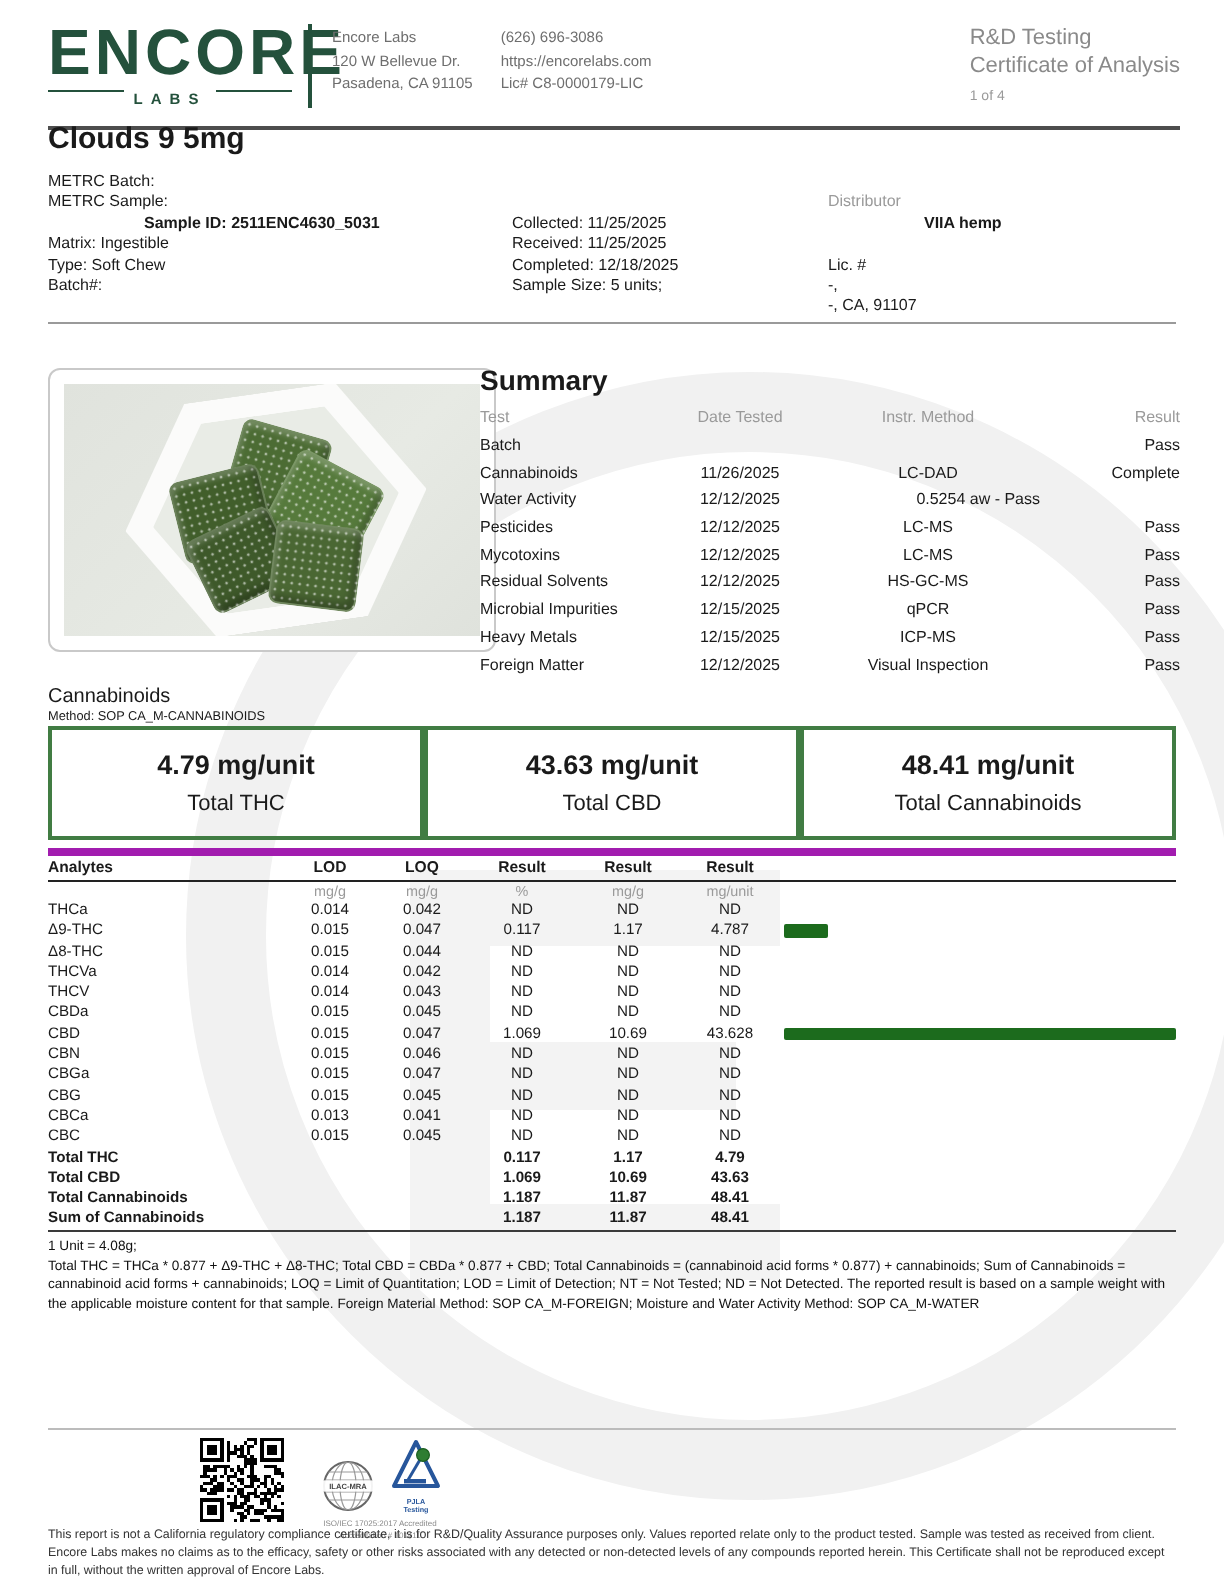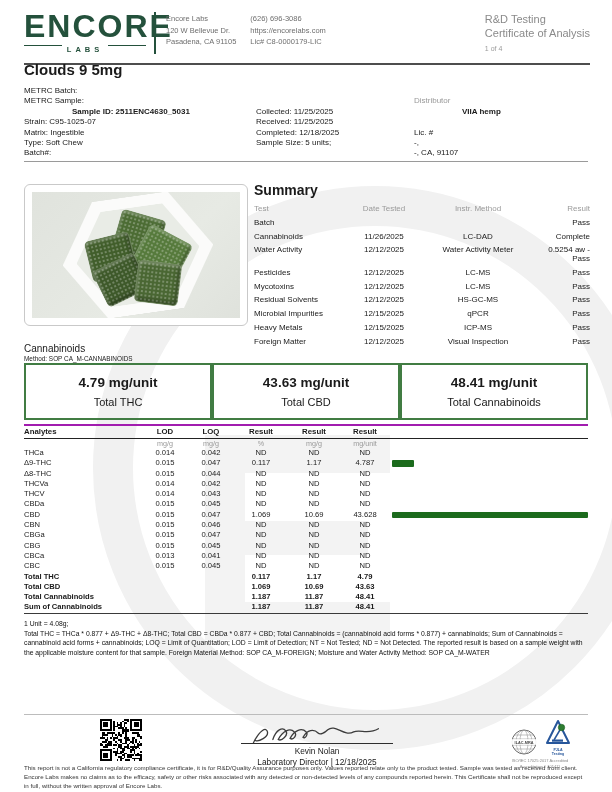--- a/index.html
+++ b/index.html
@@ -43,38 +43,38 @@
   .gummy{position:absolute;border-radius:5px;border:1px solid rgba(255,255,255,.22);
     background-image:radial-gradient(rgba(255,255,255,.55) .5px,transparent .9px);background-size:4px 4px;
     box-shadow:inset -2px -3px 4px rgba(0,0,0,.28), inset 1px 2px 3px rgba(255,255,255,.25);}
   .g1{left:84px;top:22px;width:46px;height:42px;background-color:#4c6c34;transform:rotate(16deg);}
   .g2{left:56px;top:44px;width:46px;height:42px;background-color:#415e2b;transform:rotate(-14deg);}
   .g3{left:106px;top:40px;width:48px;height:44px;background-color:#567a3c;transform:rotate(28deg);}
   .g4{left:66px;top:68px;width:46px;height:40px;background-color:#3e592a;transform:rotate(-26deg);}
   .g5{left:104px;top:70px;width:44px;height:42px;background-color:#4a6733;transform:rotate(7deg);}
 
   
-  .summary{position:absolute;top:182px;left:254px;right:22px;z-index:1;}
+  .summary{position:absolute;top:182px;left:240px;right:22px;z-index:1;}
   .summary h2{font-size:14px;font-weight:bold;margin-bottom:4px;}
   .sum-row{display:grid;grid-template-columns:92px 76px 112px 1fr;font-size:8px;padding:2.35px 0;}
   .sum-row .c-date,.sum-row .c-method{text-align:center;}
   .sum-row .c-result{text-align:right;}
   .sum-head{color:#9a9a9a;}
 
   
   .cann-head{position:absolute;top:343px;left:24px;z-index:1;}
   .cann-head .sec-title{font-size:10px;}
   .cann-head .sec-method{font-size:6.4px;margin-top:1px;}
   .high-boxes{position:absolute;top:363px;left:24px;right:24px;display:flex;gap:0;z-index:1;}
   .hbox{flex:1;height:57px;border:2px solid var(--accent-green);background:transparent;display:flex;flex-direction:column;align-items:center;justify-content:center;gap:6px;}
   .hbox .hval{font-size:13.5px;font-weight:bold;}
   .hbox .hlab{font-size:11px;}
 
   
-  .atable{position:absolute;top:424px;left:24px;right:24px;border-top:2px solid #a21caf;border-bottom:1.5px solid #3a3a3a;z-index:1;}
+  .atable{position:absolute;top:424px;left:24px;right:24px;border-top:4px solid #a21caf;border-bottom:1.5px solid #3a3a3a;z-index:1;}
   .arow{display:grid;grid-template-columns:118px 46px 46px 54px 52px 50px 1fr;align-items:center;}
   .arow > div{font-size:7.6px;line-height:10.3px;height:10.3px;}
   .arow .num{text-align:center;}
   .ahead{border-bottom:1px solid #222;}
   .ahead > div{font-weight:bold;font-size:7.8px;line-height:11.5px;height:11.5px;}
   .aunits > div{color:#9a9a9a;font-size:7.2px;line-height:9.5px;height:9.5px;}
   .atotal > div{font-weight:bold;}
   .bar-cell{position:relative;padding-left:2px;}
   .bar{height:6.5px;background:var(--bar-green);border-radius:1px;margin-top:1.8px;}
 
@@ -138,21 +138,20 @@
     </div>
   </div>
 
   <div class="product-title">Clouds 9 5mg</div>
 
   <div class="sample-grid">
     <div class="sample-col">
       <div class="line">METRC Batch:</div>
       <div class="line">METRC Sample:</div>
       <div class="line bold">Sample ID: 2511ENC4630_5031</div>
-      <div class="line">Strain: C95-1025-07</div>
       <div class="line">Matrix: Ingestible</div>
       <div class="line">Type: Soft Chew</div>
       <div class="line">Batch#:</div>
     </div>
     <div class="sample-col">
       <div class="line"></div>
       <div class="line"></div>
       <div class="line">Collected: 11/25/2025</div>
       <div class="line">Received: 11/25/2025</div>
       <div class="line">Completed: 12/18/2025</div>
@@ -200,21 +199,20 @@
       </div>
     <div class="sum-row">
         <div class="c-test">Cannabinoids</div>
         <div class="c-date">11/26/2025</div>
         <div class="c-method">LC-DAD</div>
         <div class="c-result">Complete</div>
       </div>
     <div class="sum-row">
         <div class="c-test">Water Activity</div>
         <div class="c-date">12/12/2025</div>
-        <div class="c-method">Water Activity Meter</div>
         <div class="c-result">0.5254 aw - Pass</div>
       </div>
     <div class="sum-row">
         <div class="c-test">Pesticides</div>
         <div class="c-date">12/12/2025</div>
         <div class="c-method">LC-MS</div>
         <div class="c-result">Pass</div>
       </div>
     <div class="sum-row">
         <div class="c-test">Mycotoxins</div>
@@ -667,28 +665,20 @@
             <rect x="2" y="2" width="3" height="3"></rect>
           <rect x="18" y="0" width="7" height="7"></rect>
             <rect x="19" y="1" width="5" height="5" fill="#fff"></rect>
             <rect x="20" y="2" width="3" height="3"></rect>
           <rect x="0" y="18" width="7" height="7"></rect>
             <rect x="1" y="19" width="5" height="5" fill="#fff"></rect>
             <rect x="2" y="20" width="3" height="3"></rect>
         </g>
       </svg>
     </div>
-    <div class="sig-block">
-      <svg class="sig-svg" width="150" height="28" viewBox="0 0 130 26">
-        <path d="M6 22 C12 10 18 7 19 12 C20 17 11 21 8 20 M24 19 C27 10 33 7 36 11 C39 15 32 21 29 19 C33 11 40 8 44 12 C47 15 43 20 40 18 C44 10 51 8 55 12 C57 14 54 19 52 17 C56 10 62 9 66 13 C68 15 72 13 75 10 C82 4 90 17 99 12 C105 9 112 15 122 9" fill="none" stroke="#3c3c3c" stroke-width="1.2" stroke-linecap="round"></path>
-      </svg>
-      <div class="sig-line"></div>
-      <div class="sig-name">Kevin Nolan</div>
-      <div class="sig-role">Laboratory Director | 12/18/2025</div>
-    </div>
     <div class="logos">
       <div class="logo-row">
         <svg width="30" height="30" viewBox="0 0 30 30">
           <defs>
               <clipPath id="gc">
                 <circle cx="15" cy="15" r="12"></circle>
               </clipPath>
             </defs>
           <circle cx="15" cy="15" r="12" fill="#fff" stroke="#666" stroke-width="1"></circle>
           <g clip-path="url(#gc)" stroke="#999" stroke-width="0.6" fill="none">

